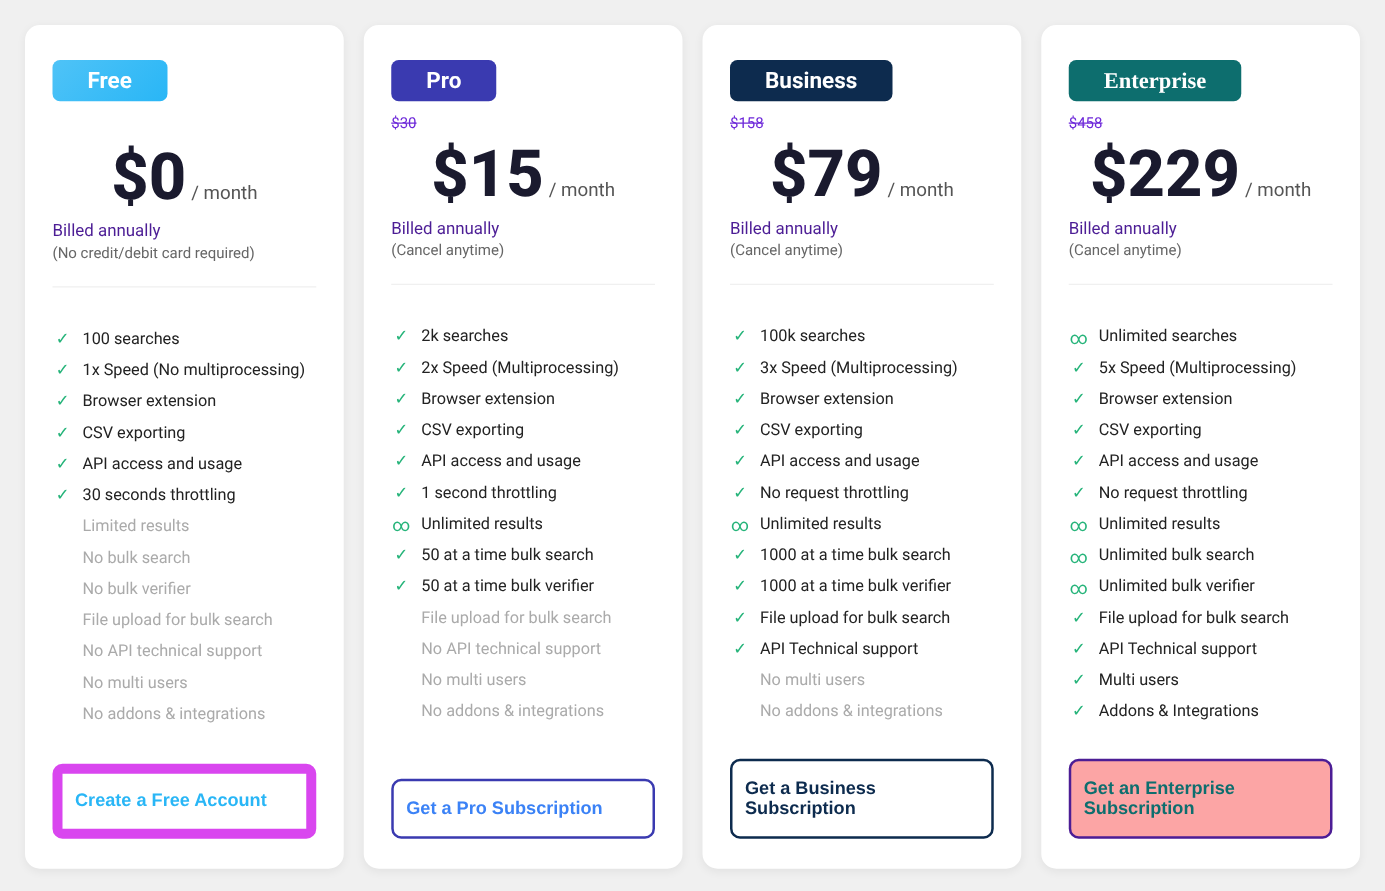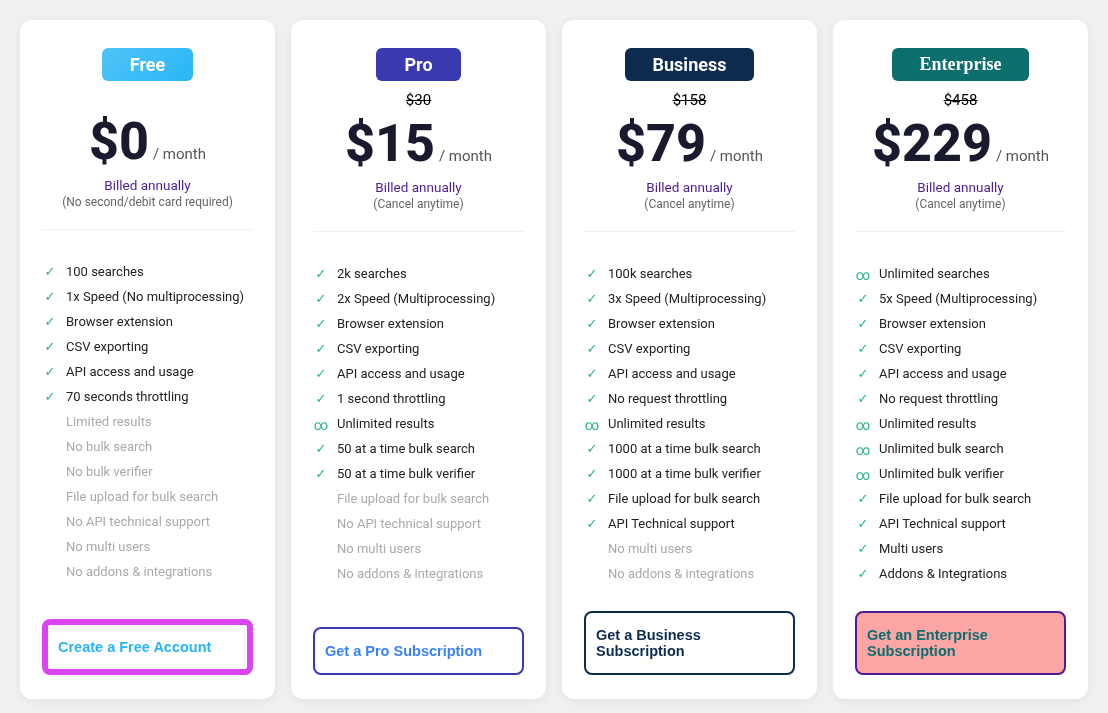--- a/index.html
+++ b/index.html
@@ -22,41 +22,40 @@
       background: #fff;
       border-radius: 12px;
       padding: 28px 22px 24px;
       flex: 1;
       display: flex;
       flex-direction: column;
       box-shadow: 0 2px 8px rgba(0,0,0,0.06);
       position: relative;
     }
     .plan-header {
-      text-align: center;
       margin-bottom: 16px;
     }
     .plan-badge {
       display: inline-block;
       padding: 6px 28px;
       border-radius: 6px;
       color: #fff;
       font-weight: 700;
       font-size: 18px;
       margin-bottom: 10px;
     }
     .badge-free { background: linear-gradient(135deg, #4fc3f7, #29b6f6); }
     .badge-pro { background: #3a3ab0; }
     .badge-business { background: #0d2b4e; }
     .badge-enterprise { background: #0d6e6e; font-family: Liberation Serif, serif; }
 
     .original-price {
       text-decoration: line-through;
-      color: #000000;
-      font-size: 15px;
+      color: #6d28d9;
+      font-size: 12px;
       margin-bottom: 4px;
     }
     .price-row {
       display: flex;
       align-items: baseline;
       justify-content: center;
       gap: 4px;
       margin-bottom: 4px;
     }
     .price-amount {
@@ -117,21 +116,21 @@
       border-radius: 8px;
       font-size: 14.5px;
       font-weight: 700;
       cursor: pointer;
       transition: opacity 0.2s;
       text-align: left;
     }
 
     .btn-free {
       background: #fff;
-      border: 6px solid #d946ef;
+      border: 8px solid #d946ef;
       color: #29b6f6;
     }
     .btn-pro {
       background: #fff;
       border: 2px solid #3a3ab0;
       color: #3b82f6;
     }
     .btn-business {
       background: #fff;
       border: 2px solid #0d2b4e;
@@ -156,21 +155,21 @@
     <div class="plan-header">
       <div>
         <span class="plan-badge badge-free">Free</span>
       </div>
       <div style="height:20px"></div>
       <div class="price-row">
         <span class="price-amount">$0</span>
         <span class="price-period">/ month</span>
       </div>
       <div class="billing-info">Billed annually</div>
-      <div class="billing-sub">(No second/debit card required)</div>
+      <div class="billing-sub">(No credit/debit card required)</div>
     </div>
     <div class="divider"></div>
     <ul class="features-list">
 
     <li class="feat-active">
       <span class="feat-icon icon-check">✓</span>
       <span>100 searches</span>
     </li>
 
     <li class="feat-active">
@@ -188,21 +187,21 @@
       <span>CSV exporting</span>
     </li>
 
     <li class="feat-active">
       <span class="feat-icon icon-check">✓</span>
       <span>API access and usage</span>
     </li>
 
     <li class="feat-active">
       <span class="feat-icon icon-check">✓</span>
-      <span>70 seconds throttling</span>
+      <span>30 seconds throttling</span>
     </li>
 
     <li class="feat-inactive">
       <span class="feat-icon icon-none">·</span>
       <span>Limited results</span>
     </li>
 
     <li class="feat-inactive">
       <span class="feat-icon icon-none">·</span>
       <span>No bulk search</span>

